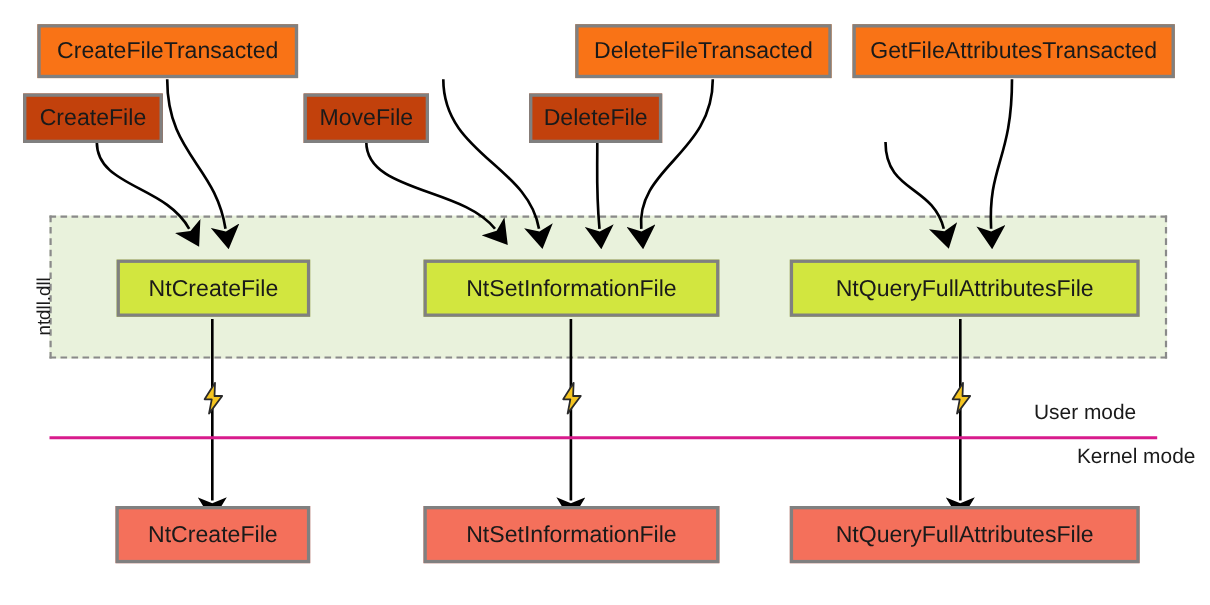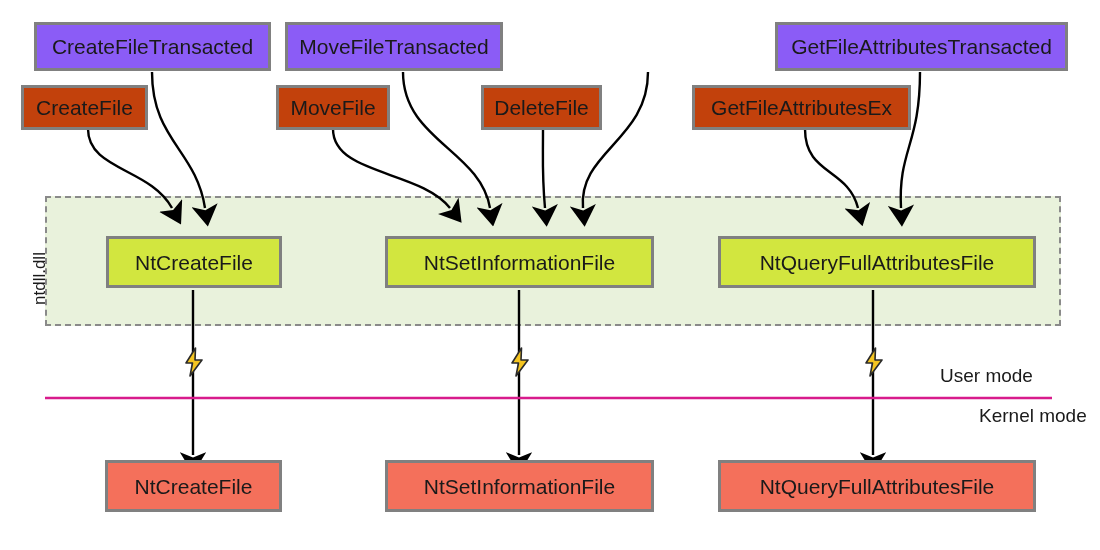--- a/index.html
+++ b/index.html
@@ -28,21 +28,21 @@
     box-sizing: border-box;
     border: 3px solid #808080;
     display: flex;
     align-items: center;
     justify-content: center;
     color: #1a1a1a;
     font-size: 21px;
     line-height: 1;
     white-space: nowrap;
   }
-  .node-apitx  { background: #8b5cf6; }
+  .node-apitx  { background: #f97316; }
   .node-plain  { background: #c2410c; }
   .node-ntdll  { background: #D2E63F; }
   .node-kernel { background: #F4705B; }
 
   #ntdll-region {
     position: absolute;
     box-sizing: border-box;
     border: 2px dashed #8a8a8a;
     background: #E9F2DC;
   }
@@ -112,38 +112,35 @@
   <svg class="bolt" style="left:509px; top:347px;" viewBox="0 0 22 30">
     <path d="M12.5,1 L3,16 L9.5,16 L7,29 L19,13 L12,13 Z" fill="#F5C520" stroke="#2a2a2a" stroke-width="1.6" stroke-linejoin="round"></path>
   </svg>
   <svg class="bolt" style="left:863px; top:347px;" viewBox="0 0 22 30">
     <path d="M12.5,1 L3,16 L9.5,16 L7,29 L19,13 L12,13 Z" fill="#F5C520" stroke="#2a2a2a" stroke-width="1.6" stroke-linejoin="round"></path>
   </svg>
 
   <div class="node node-apitx" style="left:34px; top:22px; width:237px; height:49px;">
     <span>CreateFileTransacted</span>
   </div>
-  <div class="node node-apitx" style="left:285px; top:22px; width:218px; height:49px;">
-    <span>MoveFileTransacted</span>
+  <div class="node node-apitx" style="left:523px; top:22px; width:233px; height:49px;">
+    <span>DeleteFileTransacted</span>
   </div>
   <div class="node node-apitx" style="left:775px; top:22px; width:293px; height:49px;text-align:center;">
     <span>GetFileAttributesTransacted</span>
   </div>
 
   <div class="node node-plain" style="left:21px; top:85px; width:127px; height:45px;">
     <span>CreateFile</span>
   </div>
   <div class="node node-plain" style="left:276px; top:85px; width:114px; height:45px;">
     <span>MoveFile</span>
   </div>
   <div class="node node-plain" style="left:481px; top:85px; width:121px; height:45px;">
     <span>DeleteFile</span>
-  </div>
-  <div class="node node-plain" style="left:692px; top:85px; width:219px; height:45px;">
-    <span>GetFileAttributesEx</span>
   </div>
 
   <div class="node node-ntdll" style="left:106px; top:236px; width:176px; height:52px;">
     <span>NtCreateFile</span>
   </div>
   <div class="node node-ntdll" style="left:385px; top:236px; width:269px; height:52px;">
     <span>NtSetInformationFile</span>
   </div>
   <div class="node node-ntdll" style="left:718px; top:236px; width:318px; height:52px;">
     <span>NtQueryFullAttributesFile</span>

